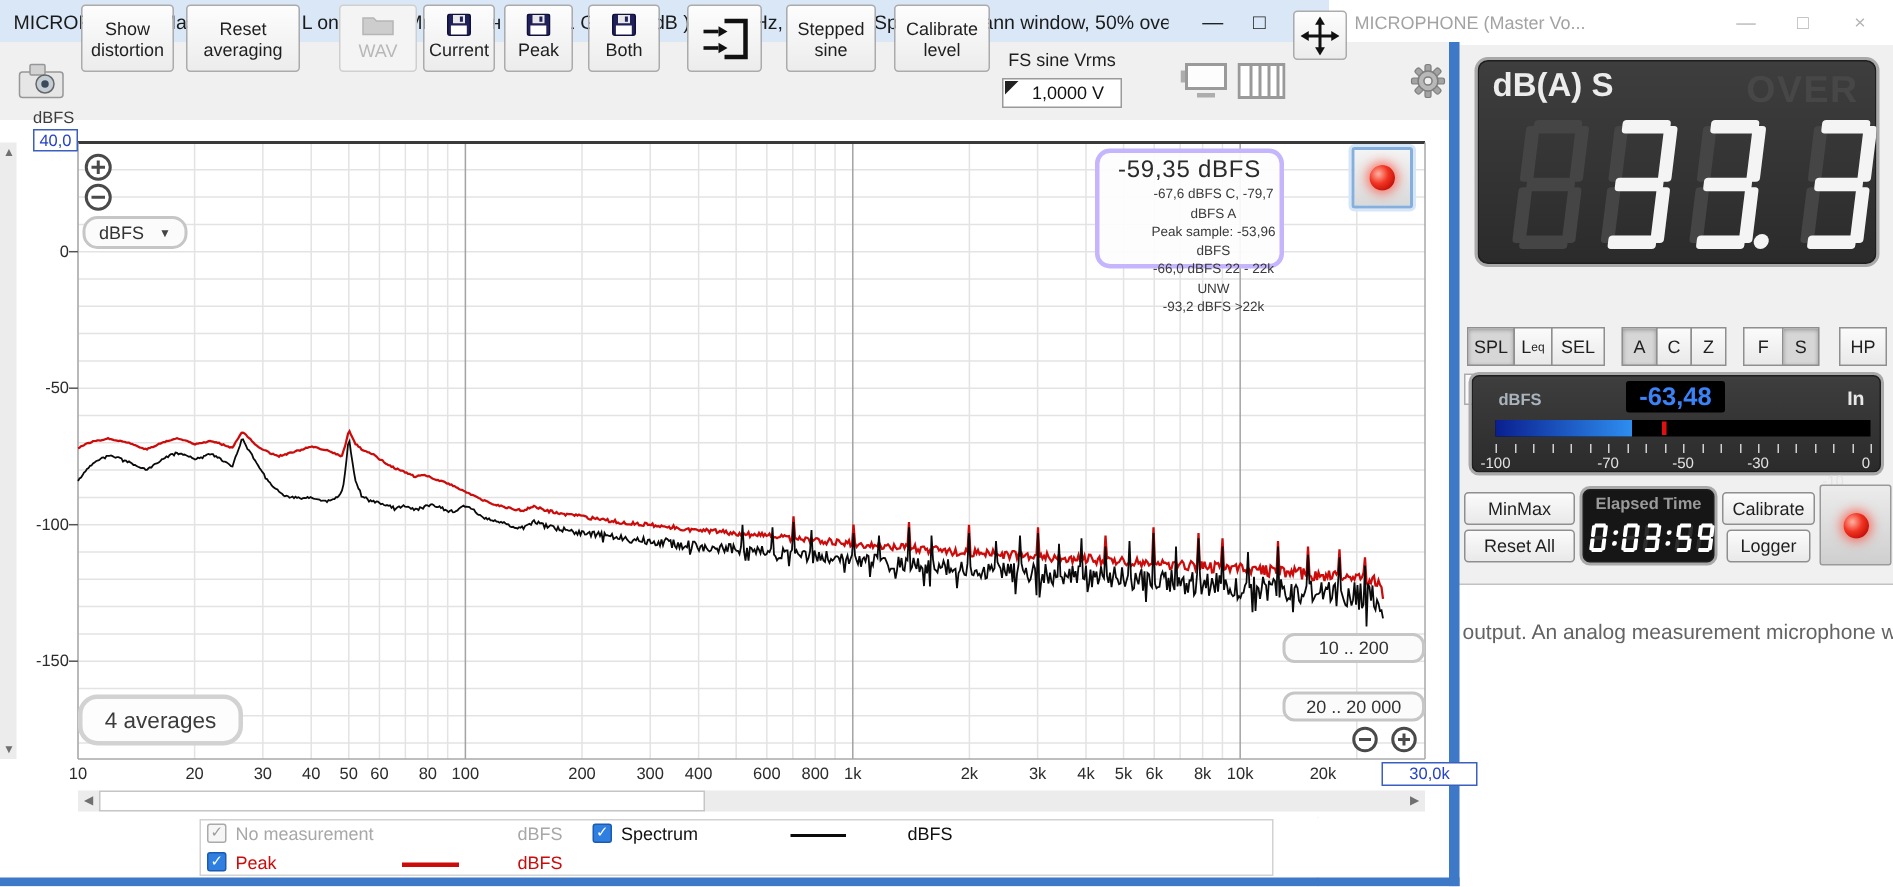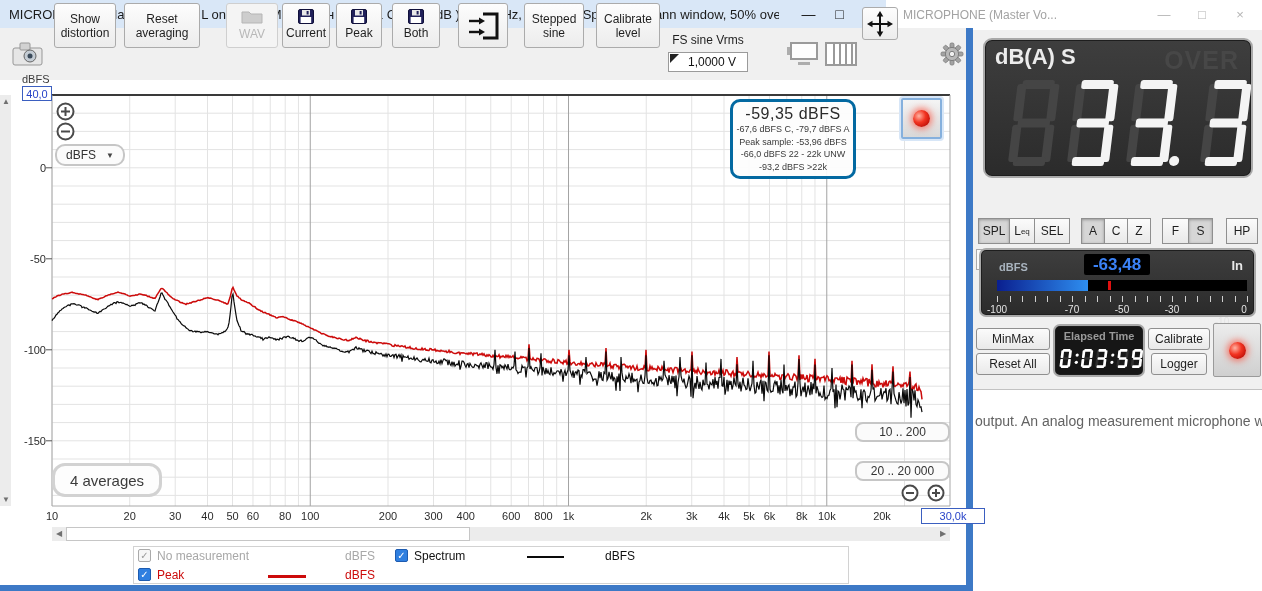--- a/index.html
+++ b/index.html
@@ -26,24 +26,24 @@
   .graphbg{left:0;top:80px;width:966px;height:465px;background:#ffffff;}
   .legendbg{left:0;top:545px;width:966px;height:40px;background:#ffffff;}
   .blueedge{background:#3d79c6;}
   .axis-ylab{position:absolute;width:46px;text-align:right;font-size:11px;color:#2c2c2c;}
   .axis-xlab{position:absolute;transform:translateX(-50%);font-size:11px;color:#2c2c2c;top:0;}
   .unitbox{position:absolute;border:1px solid #3b5fc0;color:#2743c8;background:#fff;font-size:11px;
     font-family:"Liberation Sans",sans-serif;text-align:center;box-sizing:border-box;padding:0;}
   .zoomciric{position:absolute;width:19px;height:19px;}
   .roundctl{position:absolute;border:2px solid #c6c6c6;border-radius:10px;background:#fbfbfb;color:#333;
     display:flex;align-items:center;justify-content:center;font-size:12px;box-sizing:border-box;}
-  .overlaybox{position:absolute;left:730px;top:99px;width:126px;height:80px;border:3px solid #0369a1;border-radius:10px;
+  .overlaybox{position:absolute;left:730px;top:99px;width:126px;height:80px;border:3px solid #c4b5fd;border-radius:10px;
     background:rgba(253,253,253,.93);box-sizing:border-box;text-align:center;color:#2b2b2b;}
   .overlaybox .big{font-size:16px;margin-top:3px;letter-spacing:0.5px;}
-  .overlaybox .sm{font-size:9px;line-height:12.5px;color:#3a3a3a;}
+  .overlaybox .sm{font-size:9px;line-height:12.5px;color:#3a3a3a;padding-left:32px;}
   .avgbox{position:absolute;left:52px;top:463px;width:110px;height:34px;border:3px solid #d2d2d2;border-radius:13px;
     background:#fdfdfd;display:flex;align-items:center;justify-content:center;font-size:15px;color:#3c3c3c;box-sizing:border-box;}
   .recbtn{position:absolute;box-sizing:border-box;display:flex;align-items:center;justify-content:center;}
   .recdot{width:17px;height:17px;border-radius:50%;
     background:radial-gradient(circle at 35% 35%,#ffb3a3 0%,#f23422 42%,#c11008 78%,#8f0a02 100%);
     box-shadow:0 0 7px 2px rgba(255,70,50,.7);}
   .scroll{position:absolute;background:#ececec;}
   .scroll .arr{position:absolute;font-size:8px;color:#707070;line-height:13px;width:12px;text-align:center;}
   .sthumb{position:absolute;background:#ffffff;border:1px solid #c6c6c6;box-sizing:border-box;}
   

